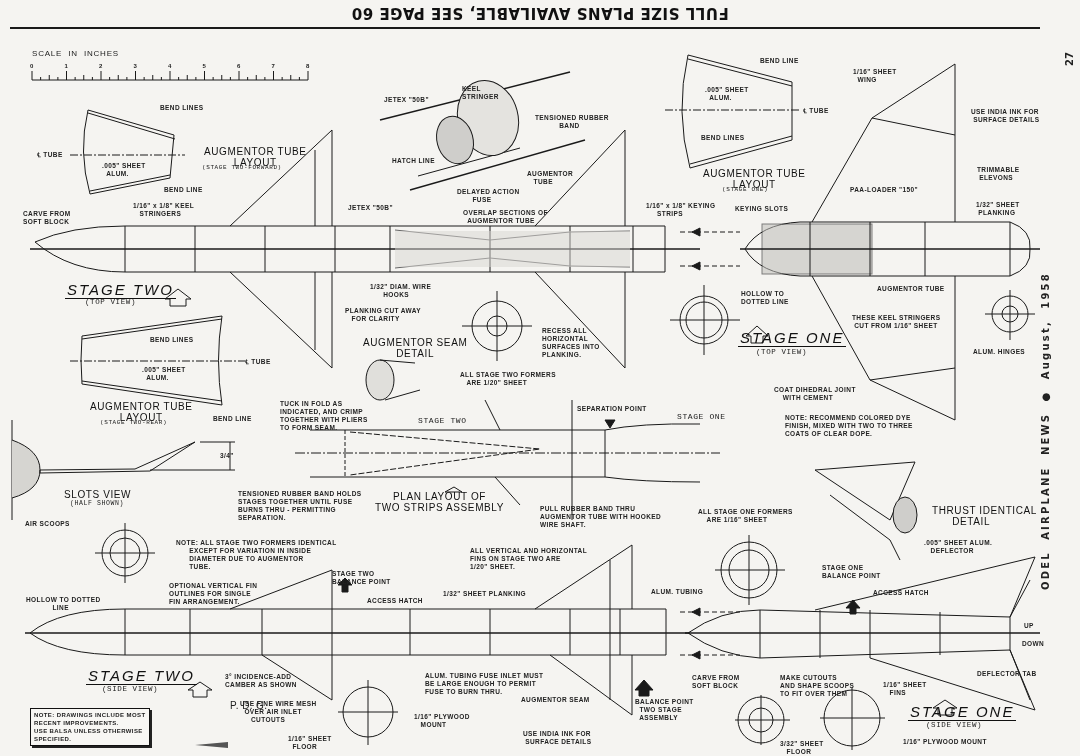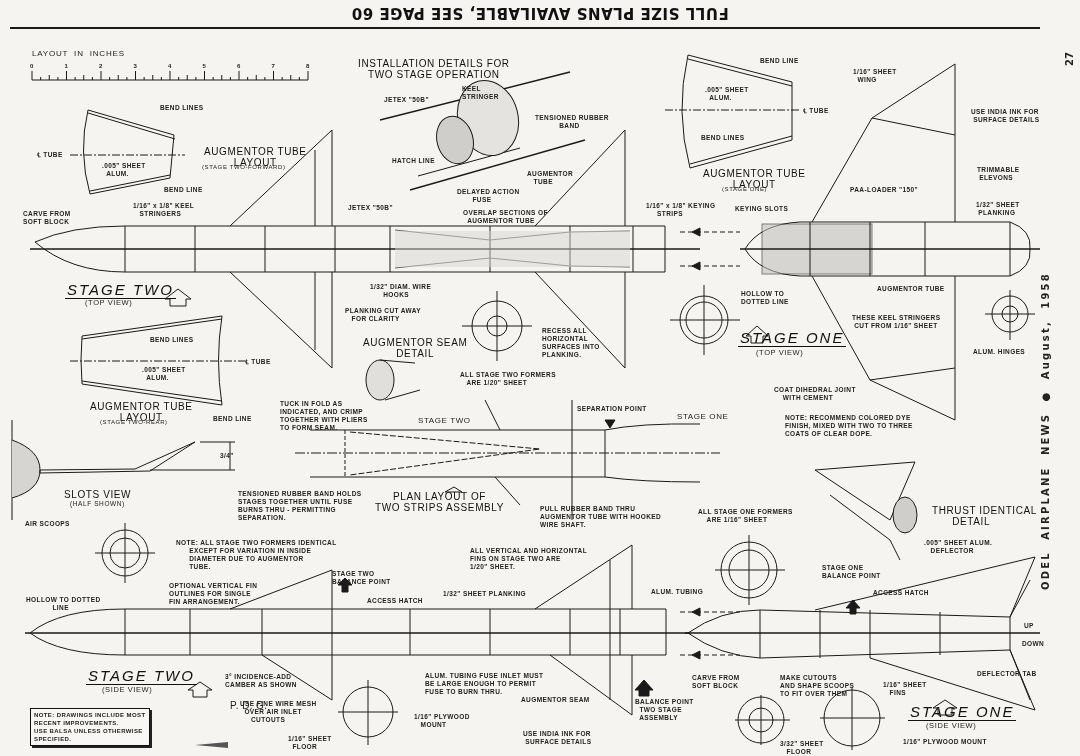--- a/index.html
+++ b/index.html
@@ -1,20 +1,20 @@
 <!DOCTYPE html>
 <html><head>
 <meta charset="utf-8">
 <style>
   html,body{margin:0;padding:0;}
   body{width:1080px;height:756px;overflow:hidden;background:#f3f2ef;position:relative;font-family:"Liberation Sans",sans-serif;color:#1a1a1a;}
   .page{position:absolute;left:0;top:0;width:1080px;height:756px;background:#f5f4f1;}
   .lbl{position:absolute;font-family:"Liberation Sans",sans-serif;font-size:6.5px;font-weight:bold;letter-spacing:.4px;line-height:8px;white-space:pre;color:#222;}
   .big{position:absolute;font-family:"Liberation Sans",sans-serif;font-size:10px;letter-spacing:.6px;line-height:11px;text-align:center;white-space:pre;color:#111;}
-  .sub{position:absolute;font-family:Liberation Sans, sans-serif;font-size:7.5px;letter-spacing:.6px;text-align:left;white-space:pre;color:#222;}
+  .sub{position:absolute;font-family:Liberation Mono, monospace;font-size:7.5px;letter-spacing:.6px;text-align:left;white-space:pre;color:#222;}
   .ttl{position:absolute;font-family:"Liberation Sans",sans-serif;font-style:italic;font-size:15px;letter-spacing:2px;border-bottom:1.3px solid #111;padding:0 2px;line-height:16px;color:#111;}
   .banner{position:absolute;left:340px;top:4px;width:400px;font-family:"DejaVu Sans",sans-serif;font-weight:bold;font-size:15px;letter-spacing:.5px;text-align:center;transform:rotate(180deg);color:#111;}
   .side{position:absolute;left:1040px;top:590px;width:300px;font-family:"DejaVu Sans",sans-serif;font-weight:bold;font-size:10px;letter-spacing:2.2px;transform-origin:0 0;transform:rotate(-90deg);color:#222;white-space:pre;}
   .pagenum{position:absolute;left:1064px;top:66px;font-family:"DejaVu Sans",sans-serif;font-weight:bold;font-size:10px;transform-origin:0 0;transform:rotate(-90deg);color:#222;}
   .notebox{position:absolute;left:30px;top:708px;width:118px;height:36px;border:1px solid #111;box-shadow:2px 2px 0 #222;background:#f8f7f4;}
   svg{position:absolute;left:0;top:0;}
   .scale-num{position:absolute;font-size:6px;font-weight:bold;color:#222;}
 </style>
 </head>
 <body>
@@ -248,21 +248,21 @@
     </g>
 
     <path d="M195 745 L228 742 L228 748 Z" fill="#555" stroke="none"></path>
   </g>
 </svg>
 
 <div class="banner">FULL SIZE PLANS AVAILABLE, SEE PAGE 60</div>
 <div class="pagenum">27</div>
 <div class="side">ODEL  AIRPLANE  NEWS  ●  August,  1958</div>
 
-<div class="lbl" style="left:32px;top:50px;font-size:8px;font-weight:normal;letter-spacing:.8px;">LAYOUT  IN  INCHES</div>
+<div class="lbl" style="left:32px;top:50px;font-size:8px;font-weight:normal;letter-spacing:.8px;">SCALE  IN  INCHES</div>
 <div id="scale-nums">
       <div class="scale-num" style="left: 30px; top: 63px;">0</div>
       <div class="scale-num" style="left: 64.5px; top: 63px;">1</div>
       <div class="scale-num" style="left: 99px; top: 63px;">2</div>
       <div class="scale-num" style="left: 133.5px; top: 63px;">3</div>
       <div class="scale-num" style="left: 168px; top: 63px;">4</div>
       <div class="scale-num" style="left: 202.5px; top: 63px;">5</div>
       <div class="scale-num" style="left: 237px; top: 63px;">6</div>
       <div class="scale-num" style="left: 271.5px; top: 63px;">7</div>
       <div class="scale-num" style="left: 306px; top: 63px;">8</div>
@@ -272,22 +272,20 @@
 <div class="sub" style="left:85px;top:298px;">(TOP VIEW)</div>
 <div class="ttl" style="left:738px;top:330px;">STAGE  ONE</div>
 <div class="sub" style="left:756px;top:348px;">(TOP VIEW)</div>
 <div class="ttl" style="left:86px;top:668px;">STAGE  TWO</div>
 <div class="sub" style="left:102px;top:685px;">(SIDE VIEW)</div>
 <div class="ttl" style="left:908px;top:704px;">STAGE  ONE</div>
 <div class="sub" style="left:926px;top:721px;">(SIDE VIEW)</div>
 
 <div class="big" style="left:64px;top:489px;">SLOTS VIEW</div>
 <div class="sub" style="left:70px;top:500px;font-size:6.5px;">(HALF SHOWN)</div>
-<div class="big" style="left:358px;top:58px;">INSTALLATION DETAILS FOR
-TWO STAGE OPERATION</div>
 <div class="big" style="left:204px;top:146px;">AUGMENTOR TUBE
 LAYOUT</div>
 <div class="sub" style="left:202px;top:164px;font-size:6px;">(STAGE TWO-FORWARD)</div>
 <div class="big" style="left:90px;top:401px;">AUGMENTOR TUBE
 LAYOUT</div>
 <div class="sub" style="left:100px;top:419px;font-size:6px;">(STAGE TWO-REAR)</div>
 <div class="big" style="left:703px;top:168px;">AUGMENTOR TUBE
 LAYOUT</div>
 <div class="sub" style="left:722px;top:186px;font-size:6px;">(STAGE ONE)</div>
 <div class="big" style="left:363px;top:337px;">AUGMENTOR SEAM

